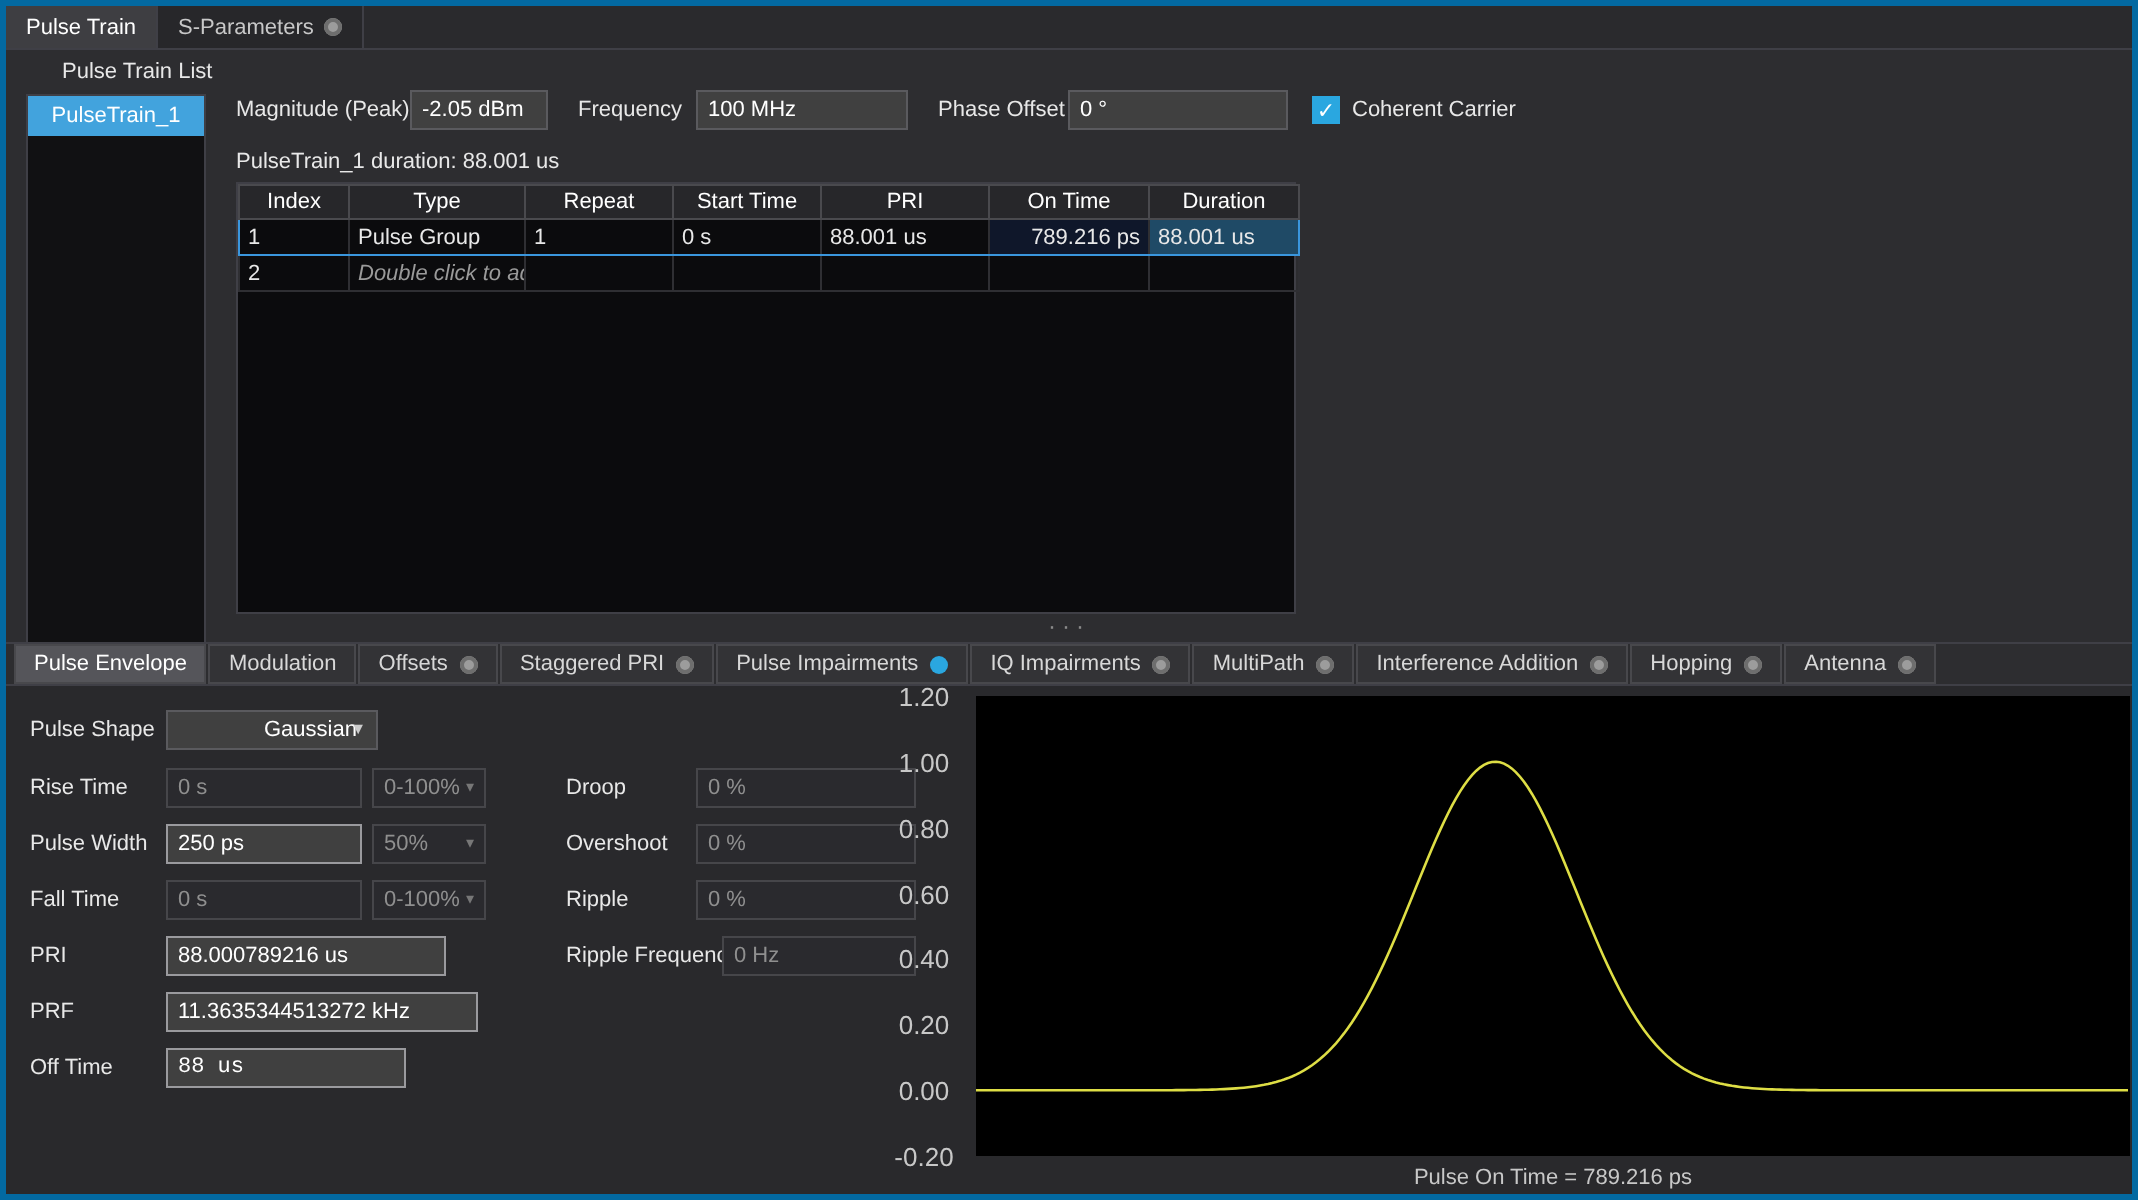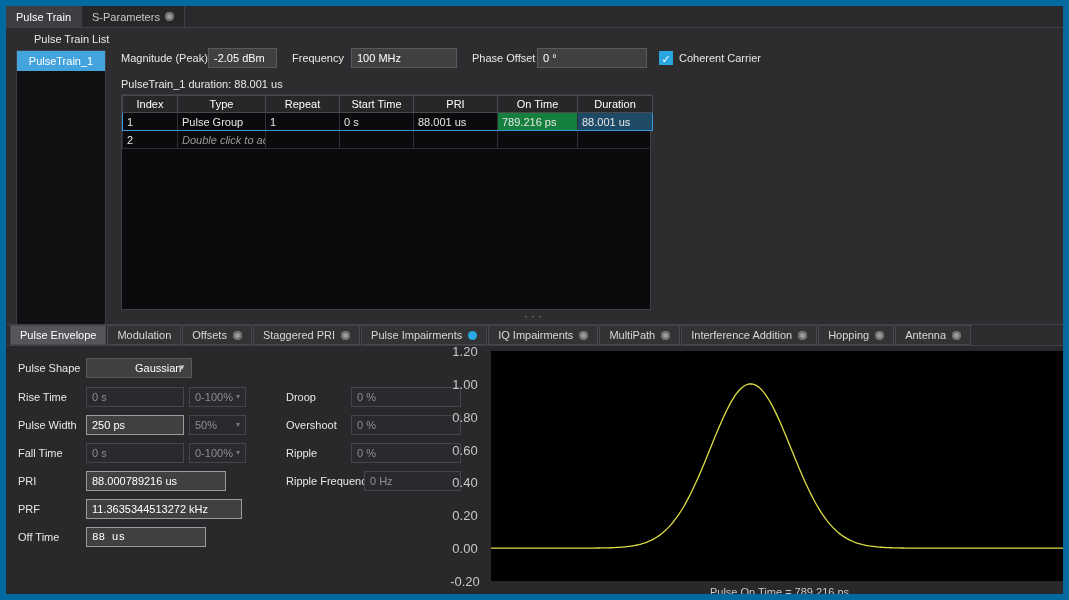--- a/index.html
+++ b/index.html
@@ -1,18 +1,18 @@
 <!DOCTYPE html>
 <html><head>
 <meta charset="utf-8">
 <style>
   * { margin:0; padding:0; box-sizing:border-box; }
   body { background:#1e1e1e; font-family:"Liberation Sans", sans-serif; }
   .app { position:relative; width:1069px; height:600px; background:#2d2d30; color:#f0f0f0;
-         font-size:11px; border:6px solid #0369a1; overflow:hidden; }
+         font-size:11px; border:3px solid #0369a1; overflow:hidden; }
 
   
   .top-tabbar { position:absolute; top:0; left:0; right:0; height:22px; background:#2a2a2d;
                 border-bottom:1px solid #3f3f46; display:flex; }
   .top-tab { display:flex; align-items:center; gap:5px; padding:0 10px; border-right:1px solid #3f3f46;
              background:#27272a; color:#c8c8c8; cursor:default; }
   .top-tab.active { background:#3e3e42; color:#ffffff; }
 
   .dot { width:9px; height:9px; border-radius:50%; display:inline-block; }
   .dot.gray { background:#9c9c9c; box-shadow: inset 0 0 0 2px #6e6e6e; }
@@ -41,21 +41,21 @@
   .pulse-table { position:absolute; left:115px; top:88px; width:530px; height:216px; background:#0b0b0d;
                  border:1px solid #3f3f46; }
   .pulse-table table { border-collapse:collapse; table-layout:fixed; width:100%; font-size:11px; }
   .pulse-table th { background:#27272a; border:1px solid #4a4a4e; height:17px; font-weight:normal;
                     color:#ffffff; text-align:center; }
   .pulse-table td { border:1px solid #2f2f33; height:18px; padding:0 4px; color:#e8e8e8;
                     white-space:nowrap; overflow:hidden; }
   tr.selrow td { border-top:1px solid #3a96dd; border-bottom:1px solid #3a96dd; }
   tr.selrow td:first-child { border-left:1px solid #3a96dd; }
   tr.selrow td:last-child  { border-right:1px solid #3a96dd; }
-  td.hl  { background:#15803d; }
+  td.hl  { background:#0f172a;text-align:right; }
   td.hl2 { background:#1f4a66; }
   td.placeholder { color:#9a9a9a; font-style:italic; }
 
   .splitter { position:absolute; top:304px; left:0; right:0; height:14px; text-align:center;
               color:#8a8a8a; font-size:12px; letter-spacing:3px; line-height:12px; }
 
   
   .bottom-tabbar { position:absolute; top:318px; left:0; right:0; height:22px; background:#2d2d30;
                    border-top:1px solid #3f3f46; border-bottom:1px solid #3f3f46; display:flex;
                    align-items:stretch; padding-left:4px; }

